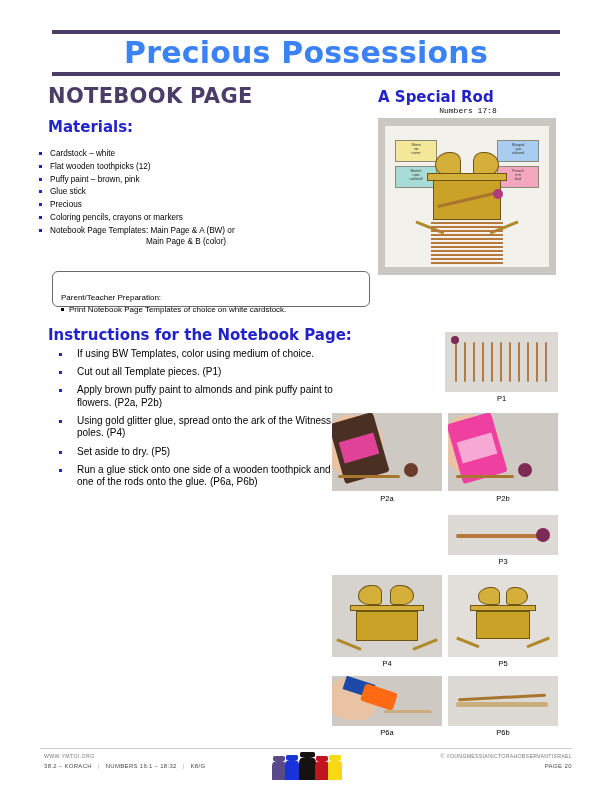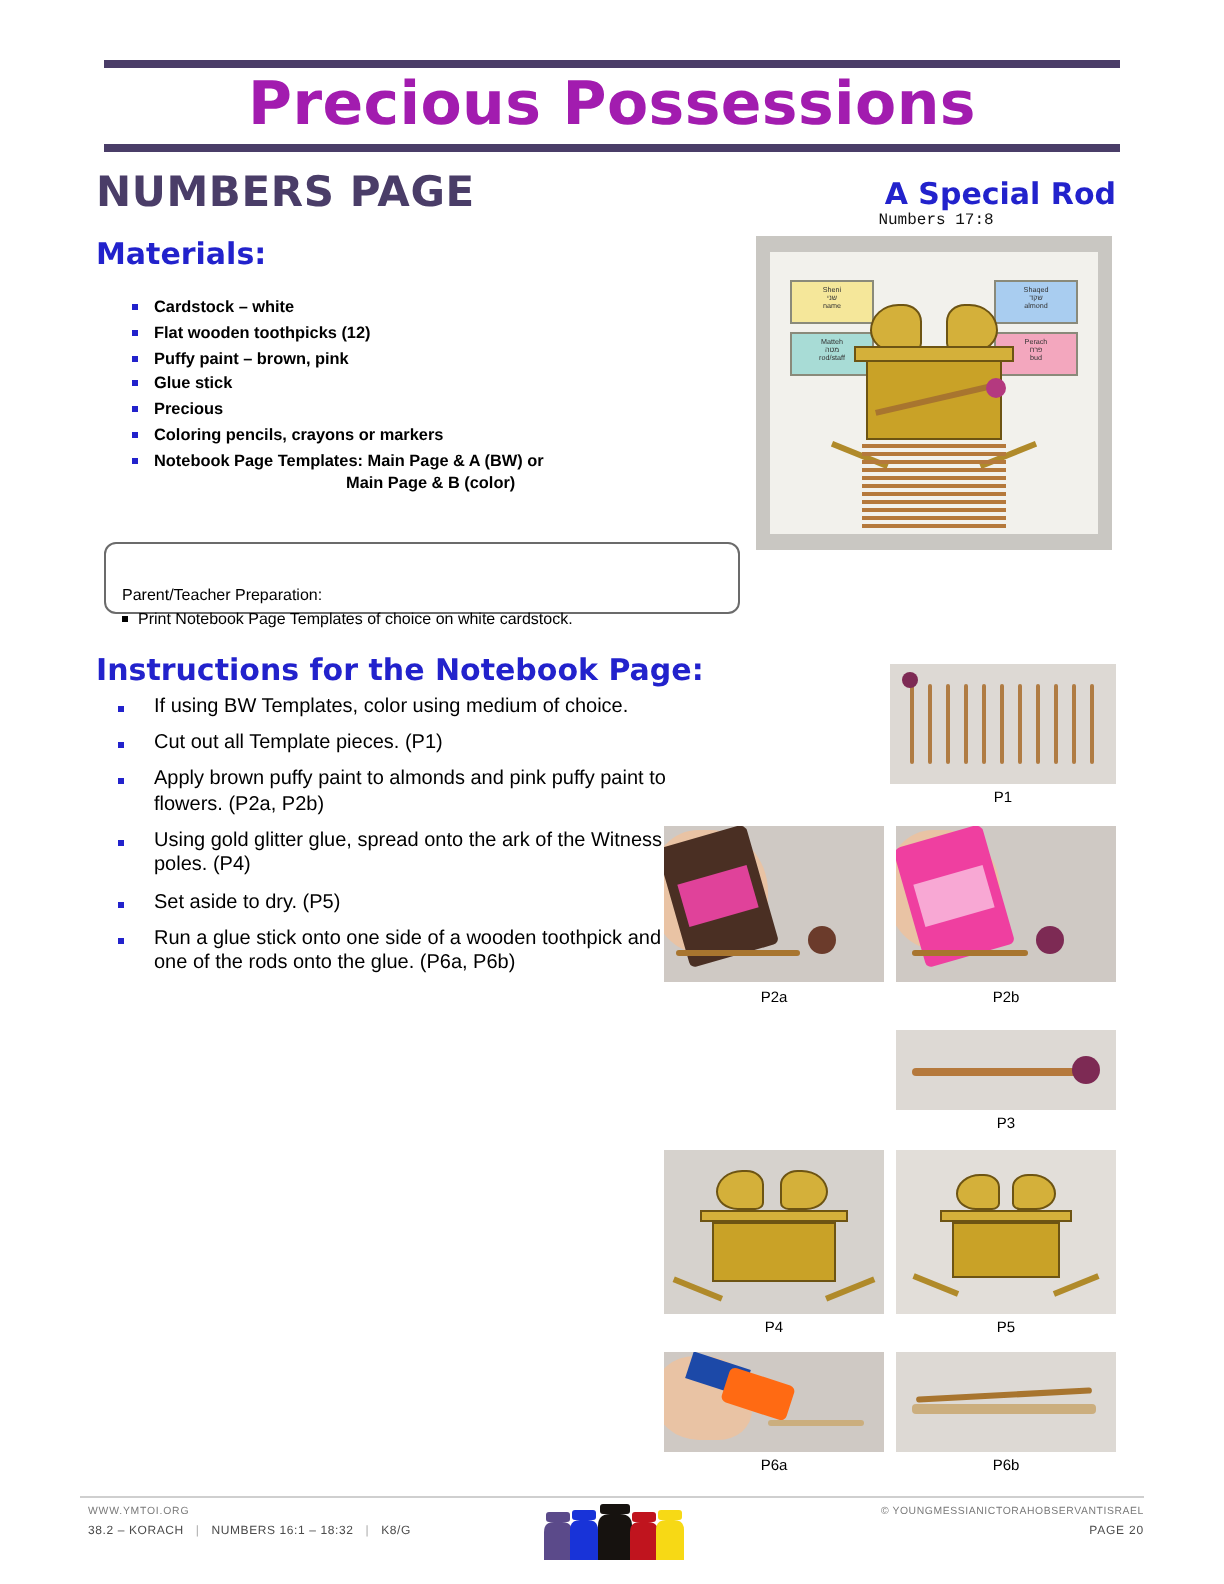--- a/index.html
+++ b/index.html
@@ -12,31 +12,31 @@
   .page { position: relative; width: 612px; height: 792px; background:#fff; }
 
   
   .rule { position:absolute; left:52px; width:508px; height:4px; background:#4a3d68; }
   .rule-top { top:30px; }
   .rule-bottom { top:72px; }
   .doc-title {
     position:absolute; left:52px; top:31px; width:508px; height:42px;
     display:flex; align-items:center; justify-content:center;
     font-family:"DejaVu Sans", sans-serif;
-    font-size:30px; font-weight:bold; color:#a21caf; letter-spacing:.2px;
+    font-size:30px; font-weight:bold; color:#3b82f6; letter-spacing:.2px;
   }
 
   
   .notebook-page-heading {
     position:absolute; left:48px; top:84px;
     font-family:"DejaVu Sans", sans-serif;
     font-size:21px; font-weight:bold; color:#4a3d68; letter-spacing:.3px;
   }
   .special-rod-heading {
-    position:absolute; left:378px; top:88px; width:180px; text-align:right;
+    position:absolute; left:378px; top:88px; width:180px; text-align:left;
     font-family:"DejaVu Sans", sans-serif;
     font-size:15px; font-weight:bold; color:#2222cc;
   }
   .special-rod-ref {
     position:absolute; left:378px; top:106px; width:180px; text-align:center;
     font-family:Liberation Mono, monospace;
     font-size:8px; color:#111;
   }
   .materials-heading {
     position:absolute; left:48px; top:118px;
@@ -44,21 +44,21 @@
     font-size:15px; font-weight:bold; color:#2222cc;
   }
   .instructions-heading {
     position:absolute; left:48px; top:326px;
     font-family:"DejaVu Sans", sans-serif;
     font-size:15px; font-weight:bold; color:#2222cc;
   }
 
   
   ul { list-style:none; }
-  .materials-list { position:absolute; left:66px; top:148px; width:300px;font-weight:bold; }
+  .materials-list { position:absolute; left:39px; top:148px; width:300px; }
   .materials-list li {
     position:relative; padding-left:11px;
     font-size:8.2px; color:#000; line-height:11.6px; margin-bottom:1.2px;
   }
   .materials-list li::before {
     content:""; position:absolute; left:0; top:4px;
     width:3px; height:3px; background:#2222cc;
   }
   .sub-line { display:block; padding-left:96px; }
 
@@ -173,21 +173,21 @@
 </style>
 </head>
 <body>
 
 <div class="page">
 
   <div class="rule rule-top"></div>
   <div class="doc-title">Precious Possessions</div>
   <div class="rule rule-bottom"></div>
 
-  <div class="notebook-page-heading">NUMBERS PAGE</div>
+  <div class="notebook-page-heading">NOTEBOOK PAGE</div>
 
   <div class="special-rod-heading">A Special Rod</div>
   <div class="special-rod-ref">Numbers 17:8</div>
 
   <div class="materials-heading">Materials:</div>
 
   <ul class="materials-list">
     <li>Cardstock – white</li>
     <li>Flat wooden toothpicks (12)</li>
     <li>Puffy paint – brown, pink</li>

